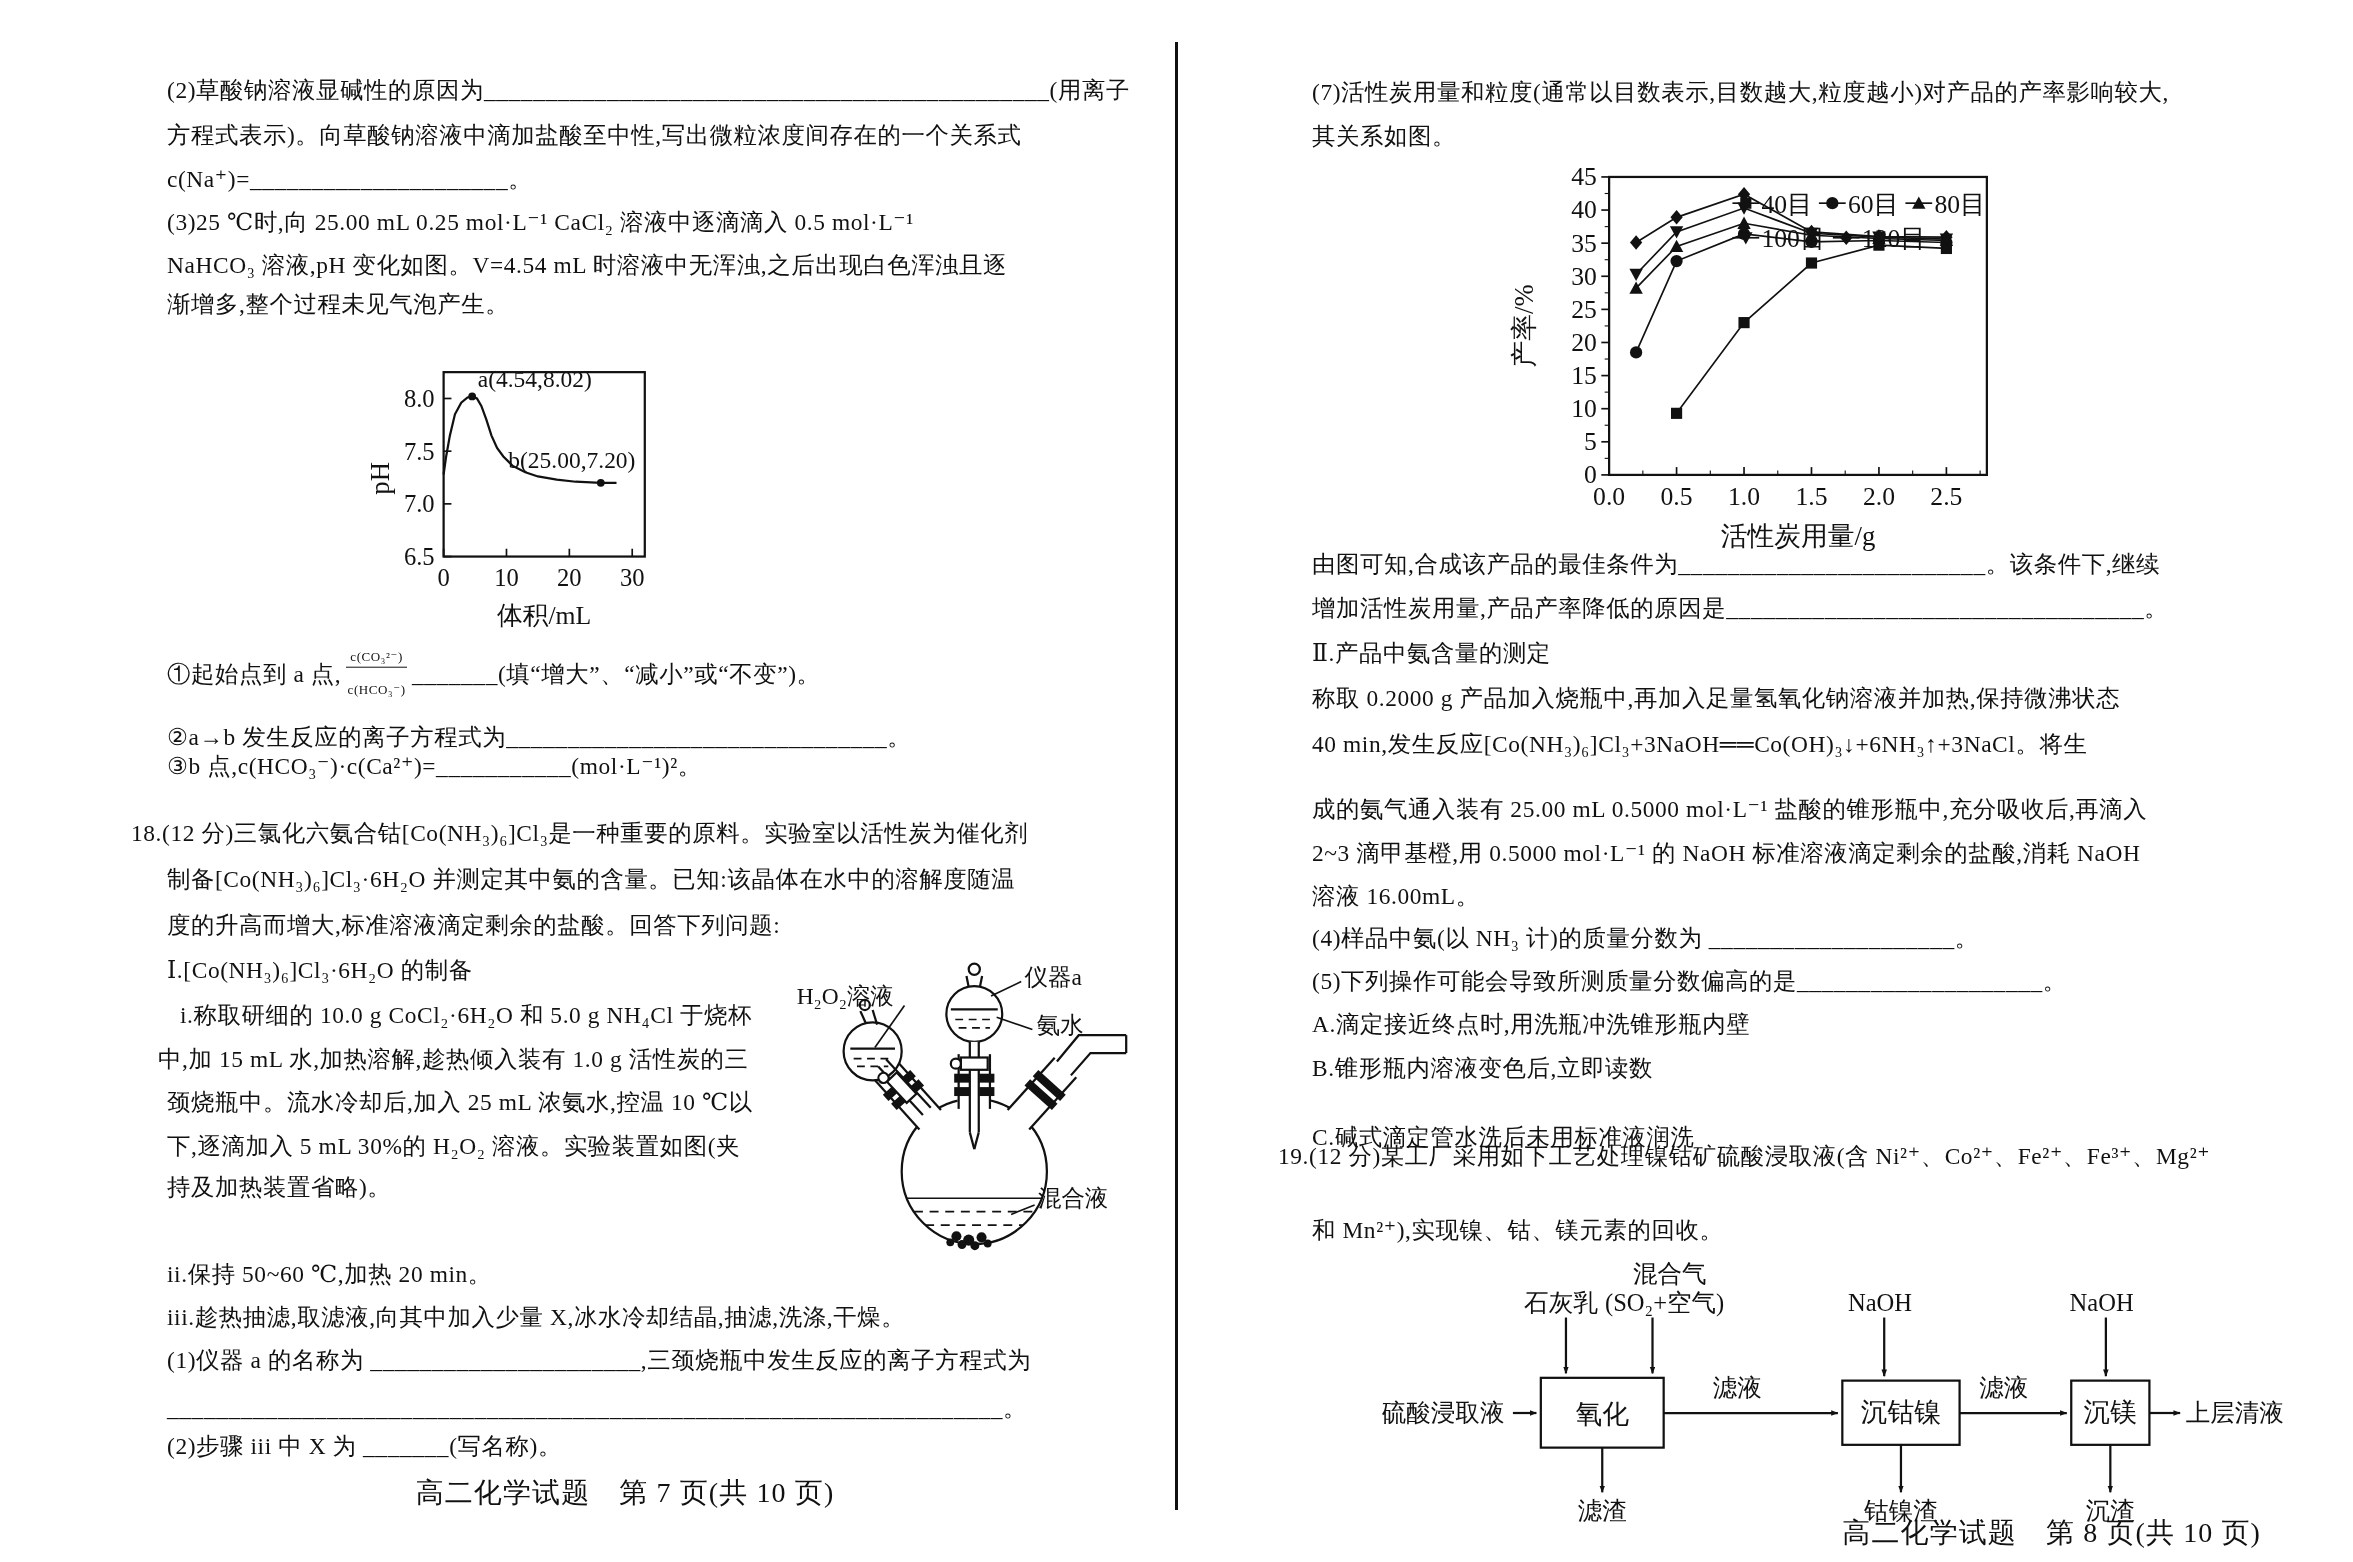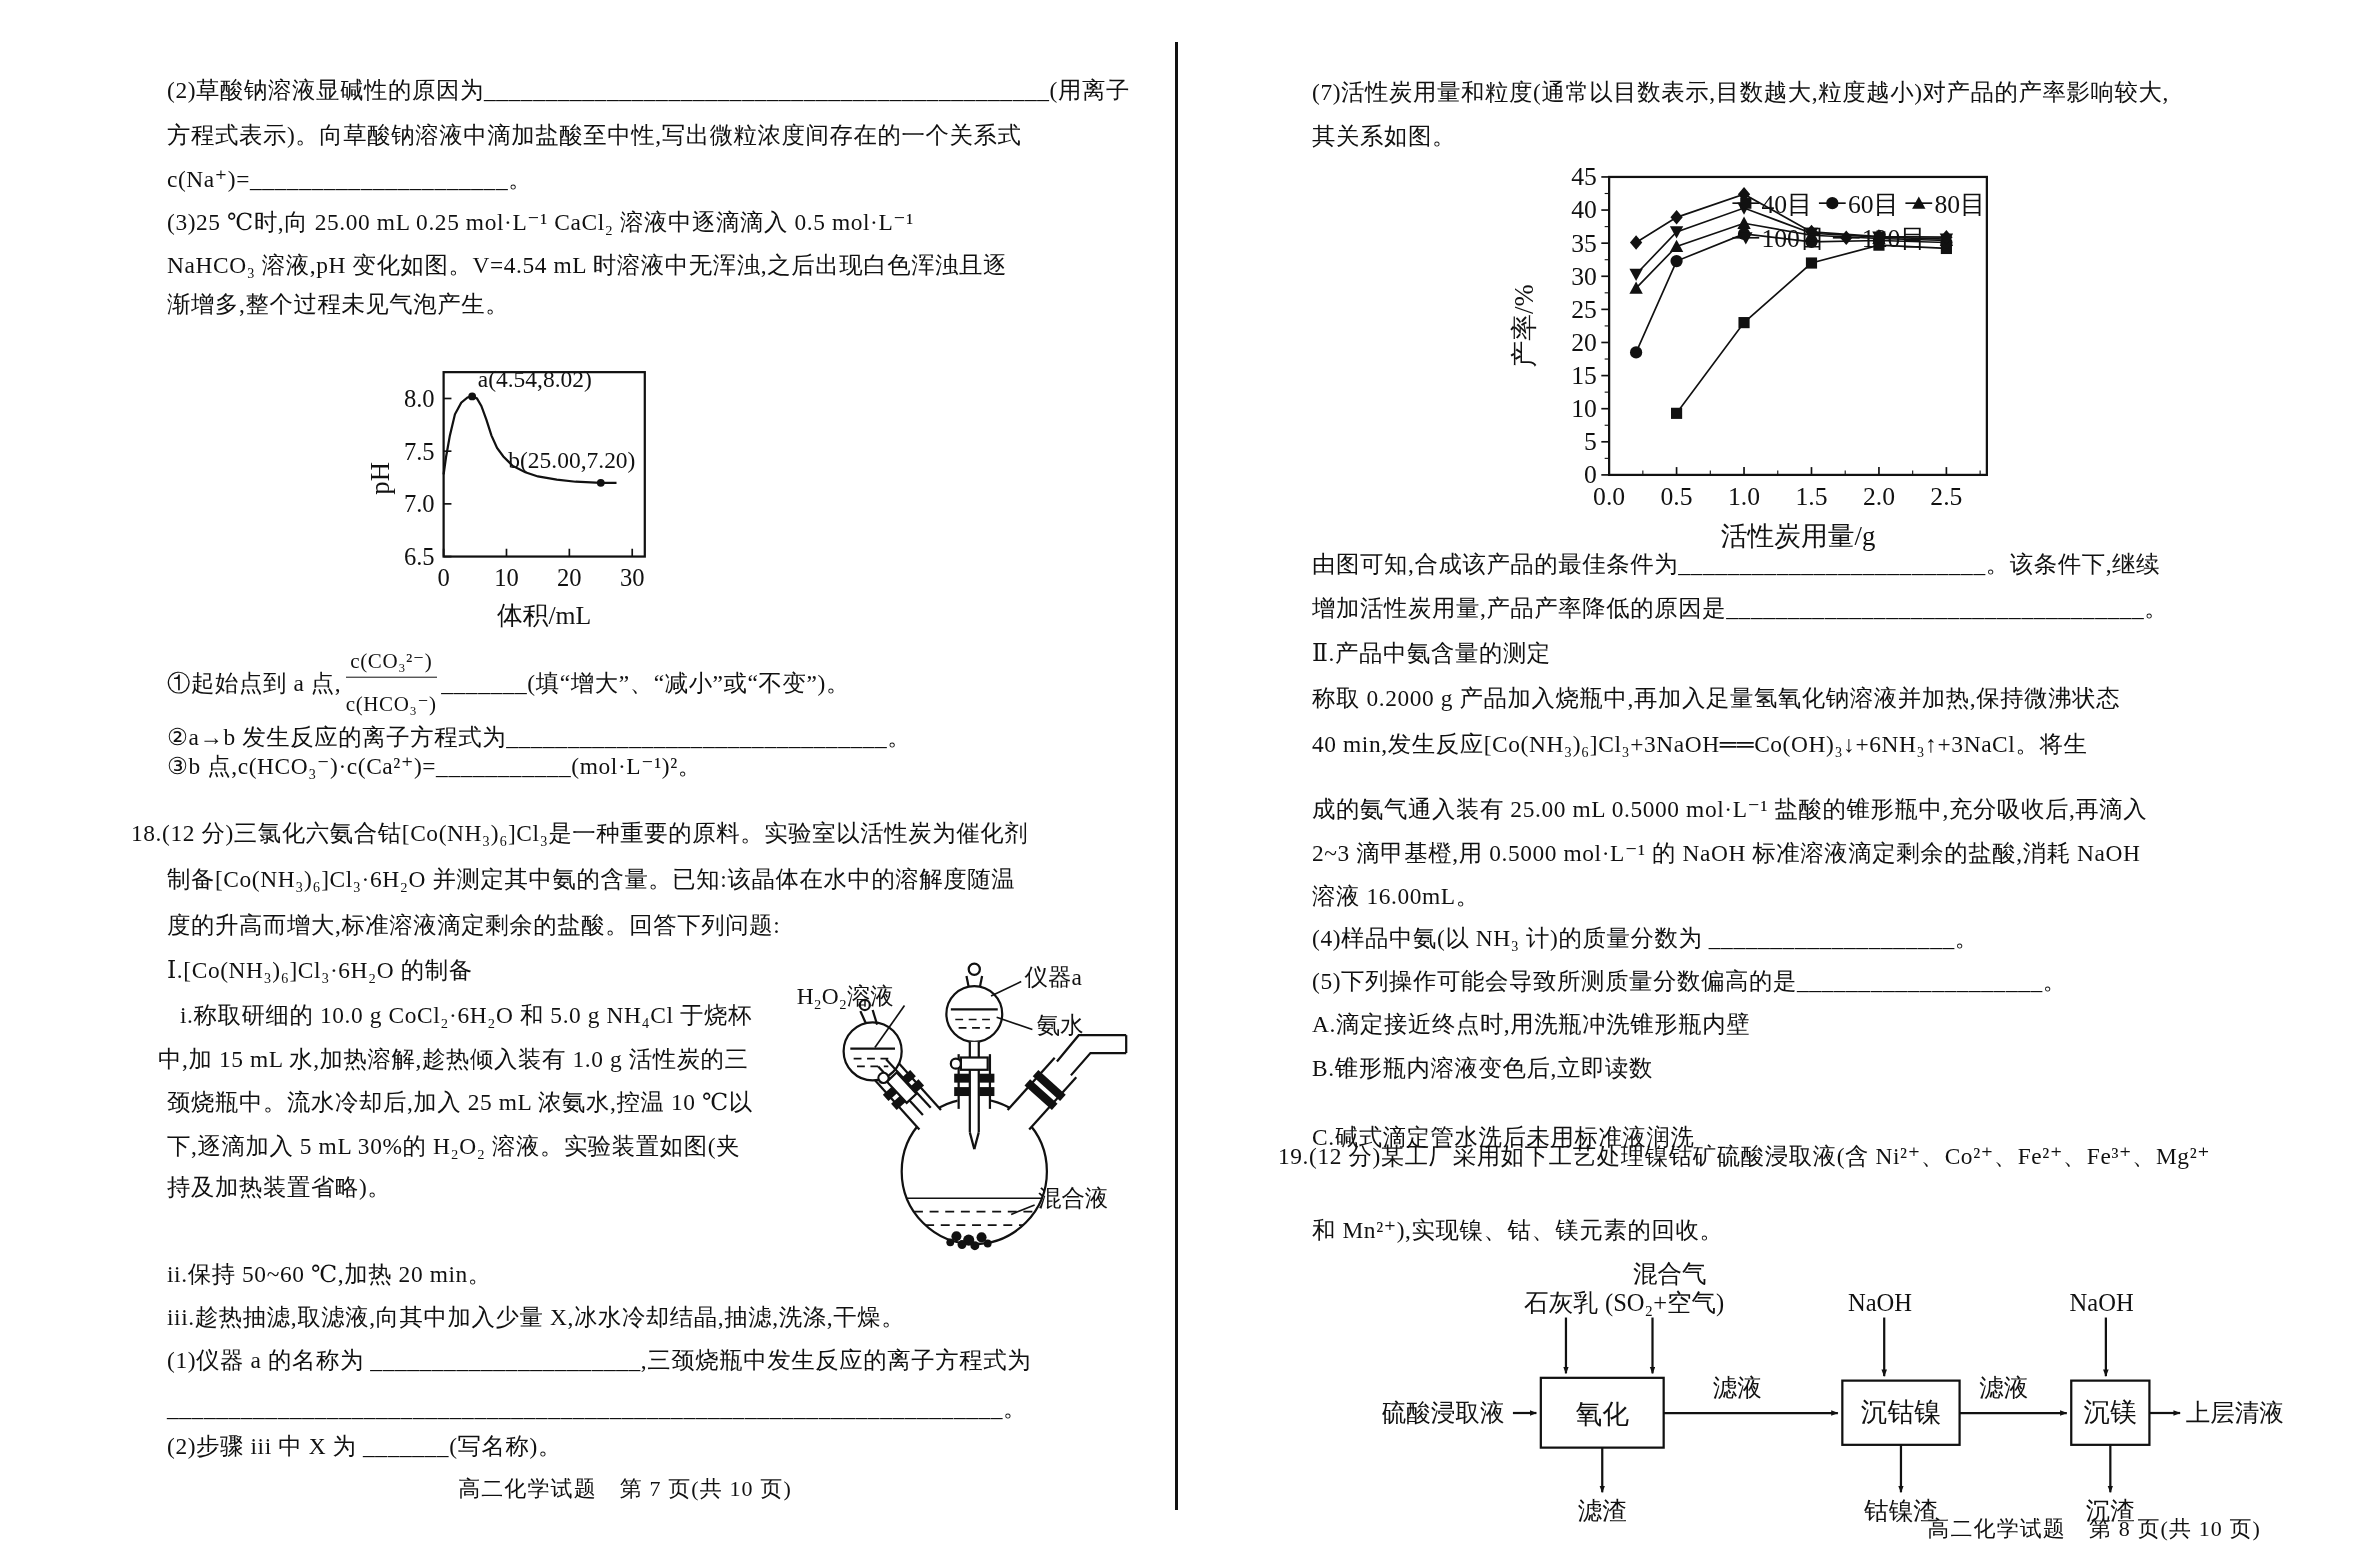--- a/index.html
+++ b/index.html
@@ -2,23 +2,23 @@
 <html style="font-size:9px"><head>
 <meta charset="utf-8">
 <style>
   html,body{margin:0;padding:0;}
   body{
     width:2354px;height:1563px;position:relative;background:#ffffff;
     font-family:"Liberation Serif","DejaVu Serif",serif;color:#111;
     overflow:hidden;
   }
   .line{position:absolute;white-space:nowrap;font-size:23.4px;line-height:1.2;letter-spacing:0.6px;}
-  .footer{position:absolute;font-size:22px;letter-spacing:1.1px;}
+  .footer{position:absolute;font-size:28px;letter-spacing:1.1px;}
   .divider{position:absolute;background:#111;}
-  .frac{display:inline-block;vertical-align:middle;text-align:center;font-size:21px;margin:0 4.5px;transform:translateY(-3.3px);}
+  .frac{display:inline-block;vertical-align:middle;text-align:center;font-size:13px;margin:0 4.5px;transform:translateY(-3.3px);}
   .frac .num{display:block;border-bottom:1.7px solid #111;padding:0 4.5px 2.8px;}
   .frac .den{display:block;padding-top:14px;}
   .chart{position:absolute;}
   svg{overflow:visible;}
   svg text{font-family:"Liberation Serif","DejaVu Serif",serif;fill:#111;}
   .figsvg{position:absolute;}
 </style>
 </head>
 <body>
 

